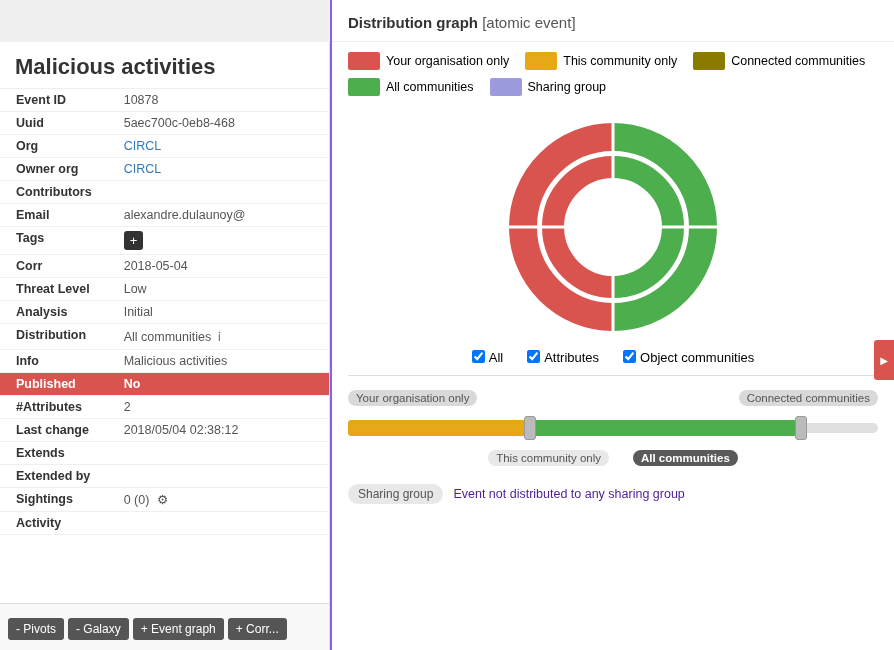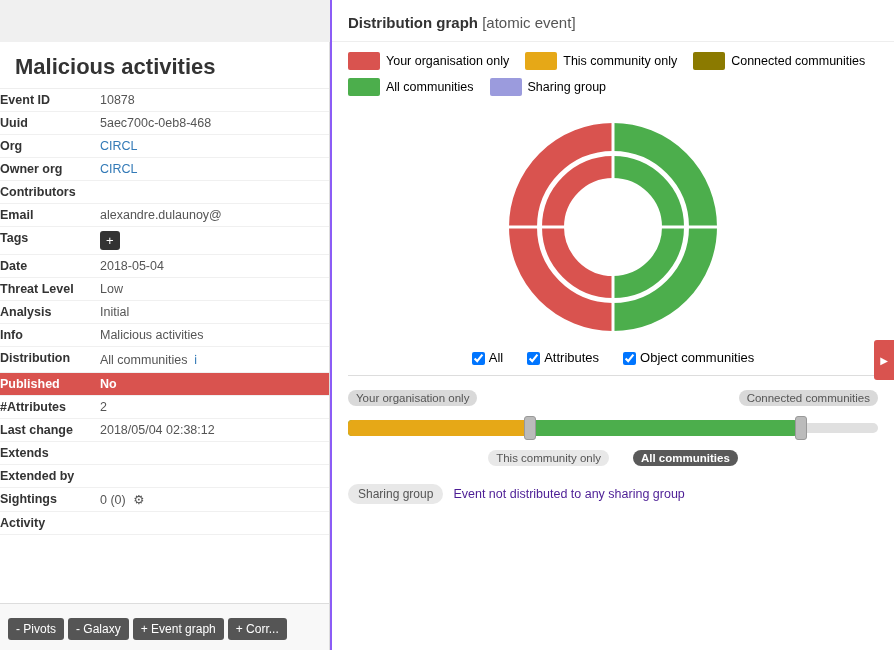--- a/index.html
+++ b/index.html
@@ -25,21 +25,21 @@
       color: #333;
       border-bottom: 1px solid #eee;
     }
 
     .event-table {
       width: 100%;
       border-collapse: collapse;
     }
 
     .event-table tr td {
-      padding: 4px 0;
+      padding: 4px 16px;
       vertical-align: top;
       border-bottom: 1px solid #f0f0f0;
       font-size: 12.5px;
     }
 
     .event-table tr td:first-child {
       font-weight: bold;
       color: #333;
       width: 100px;
       white-space: nowrap;
@@ -191,21 +191,21 @@
       display: flex;
       justify-content: center;
       gap: 24px;
       padding: 8px 0 10px 0;
       align-items: center;
       font-size: 13px;
     }
 
     .checkbox-row label {
       display: flex;
-      align-items: flex-end;
+      align-items: flex-start;
       gap: 4px;
       cursor: pointer;
     }
 
     
     .divider {
       border: none;
       border-top: 1px solid #ddd;
       margin: 0 16px;
     }
@@ -396,41 +396,41 @@
       <td>Email</td>
       <td>alexandre.dulaunoy@</td>
     </tr>
     <tr>
       <td>Tags</td>
       <td>
         <button class="tags-btn">+</button>
       </td>
     </tr>
     <tr>
-      <td>Date</td>
+      <td>Corr</td>
       <td>2018-05-04</td>
     </tr>
     <tr>
       <td>Threat Level</td>
       <td>Low</td>
     </tr>
     <tr>
       <td>Analysis</td>
       <td>Initial</td>
-    </tr>
-    <tr>
-      <td>Info</td>
-      <td>Malicious activities</td>
     </tr>
     <tr>
       <td>Distribution</td>
       <td>
         <span>All communities</span>
         <span style="margin-left:3px; color:#337ab7; cursor:pointer;">ℹ</span>
       </td>
+    </tr>
+    <tr>
+      <td>Info</td>
+      <td>Malicious activities</td>
     </tr>
     <tr class="published-row">
       <td>Published</td>
       <td>No</td>
     </tr>
     <tr>
       <td>#Attributes</td>
       <td>2</td>
     </tr>
     <tr>

